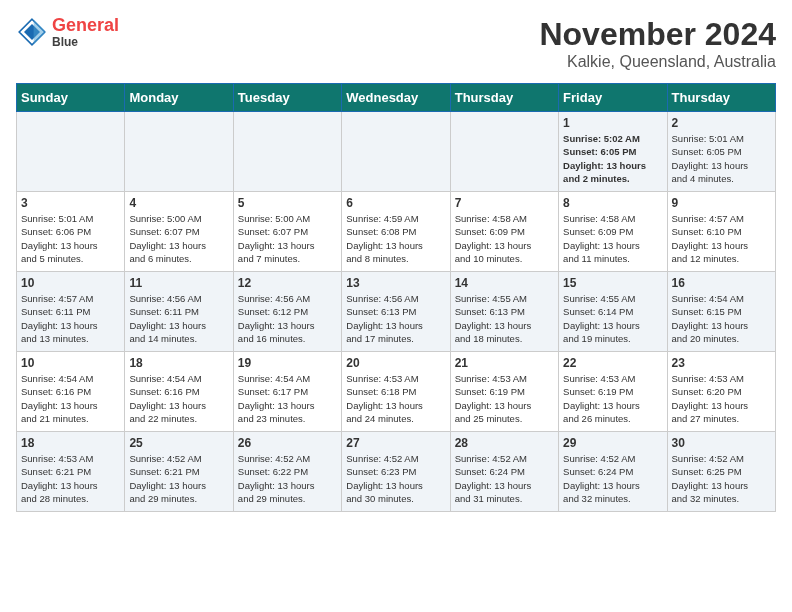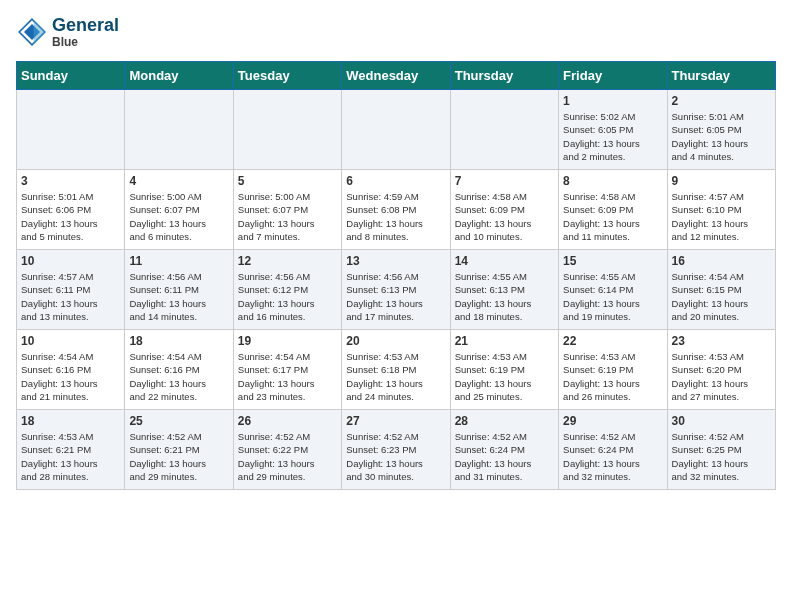--- a/index.html
+++ b/index.html
@@ -22,21 +22,21 @@
       gap: 4px;
     }
     .logo-text {
       display: flex;
       flex-direction: column;
       line-height: 1.1;
     }
     .logo-general {
       font-size: 18px;
       font-weight: bold;
-      color: #0c4a6e;
+      color: #ef4444;
     }
     .logo-blue {
       font-size: 12px;
       font-weight: bold;
       color: #404040;
     }
     .logo-icon {
       width: 32px;
       height: 32px;
     }
@@ -109,20 +109,24 @@
   <div class="logo">
     <svg class="logo-icon" viewBox="0 0 40 40" width="40" height="40">
       <polygon points="20,4 36,20 20,36 4,20" fill="none" stroke="#1a6ab1" stroke-width="2"></polygon>
       <polygon points="20,10 30,20 20,30 10,20" fill="#1a6ab1"></polygon>
       <polygon points="22,4 36,18 36,22 22,36" fill="#4a9fd4" opacity="0.5"></polygon>
     </svg>
     <div class="logo-text">
       <span class="logo-general">General</span>
       <span class="logo-blue">Blue</span>
     </div>
+  </div>
+  <div class="title-section">
+    <div class="main-title">November 2024</div>
+    <div class="subtitle">Kalkie, Queensland, Australia</div>
   </div>
 </div>
 
 <table>
   <thead>
     <tr>
       <th>Sunday</th>
       <th>Monday</th>
       <th>Tuesday</th>
       <th>Wednesday</th>
@@ -133,21 +137,21 @@
   </thead>
   <tbody id="calendar-body">
   <tr>
         <td class="empty"></td>
         <td class="empty"></td>
         <td class="empty"></td>
         <td class="empty"></td>
         <td class="empty"></td>
         <td>
           <span class="day-num">1</span>
-          <div class="day-info" style="white-space: pre-line;">Sunrise: 5:02 AM
+          <div class="day-info" style="white-space: pre-line; font-weight: bold;">Sunrise: 5:02 AM
 Sunset: 6:05 PM
 Daylight: 13 hours
 and 2 minutes.</div>
         </td>
         <td>
           <span class="day-num">2</span>
           <div class="day-info" style="white-space: pre-line;">Sunrise: 5:01 AM
 Sunset: 6:05 PM
 Daylight: 13 hours
 and 4 minutes.</div>

